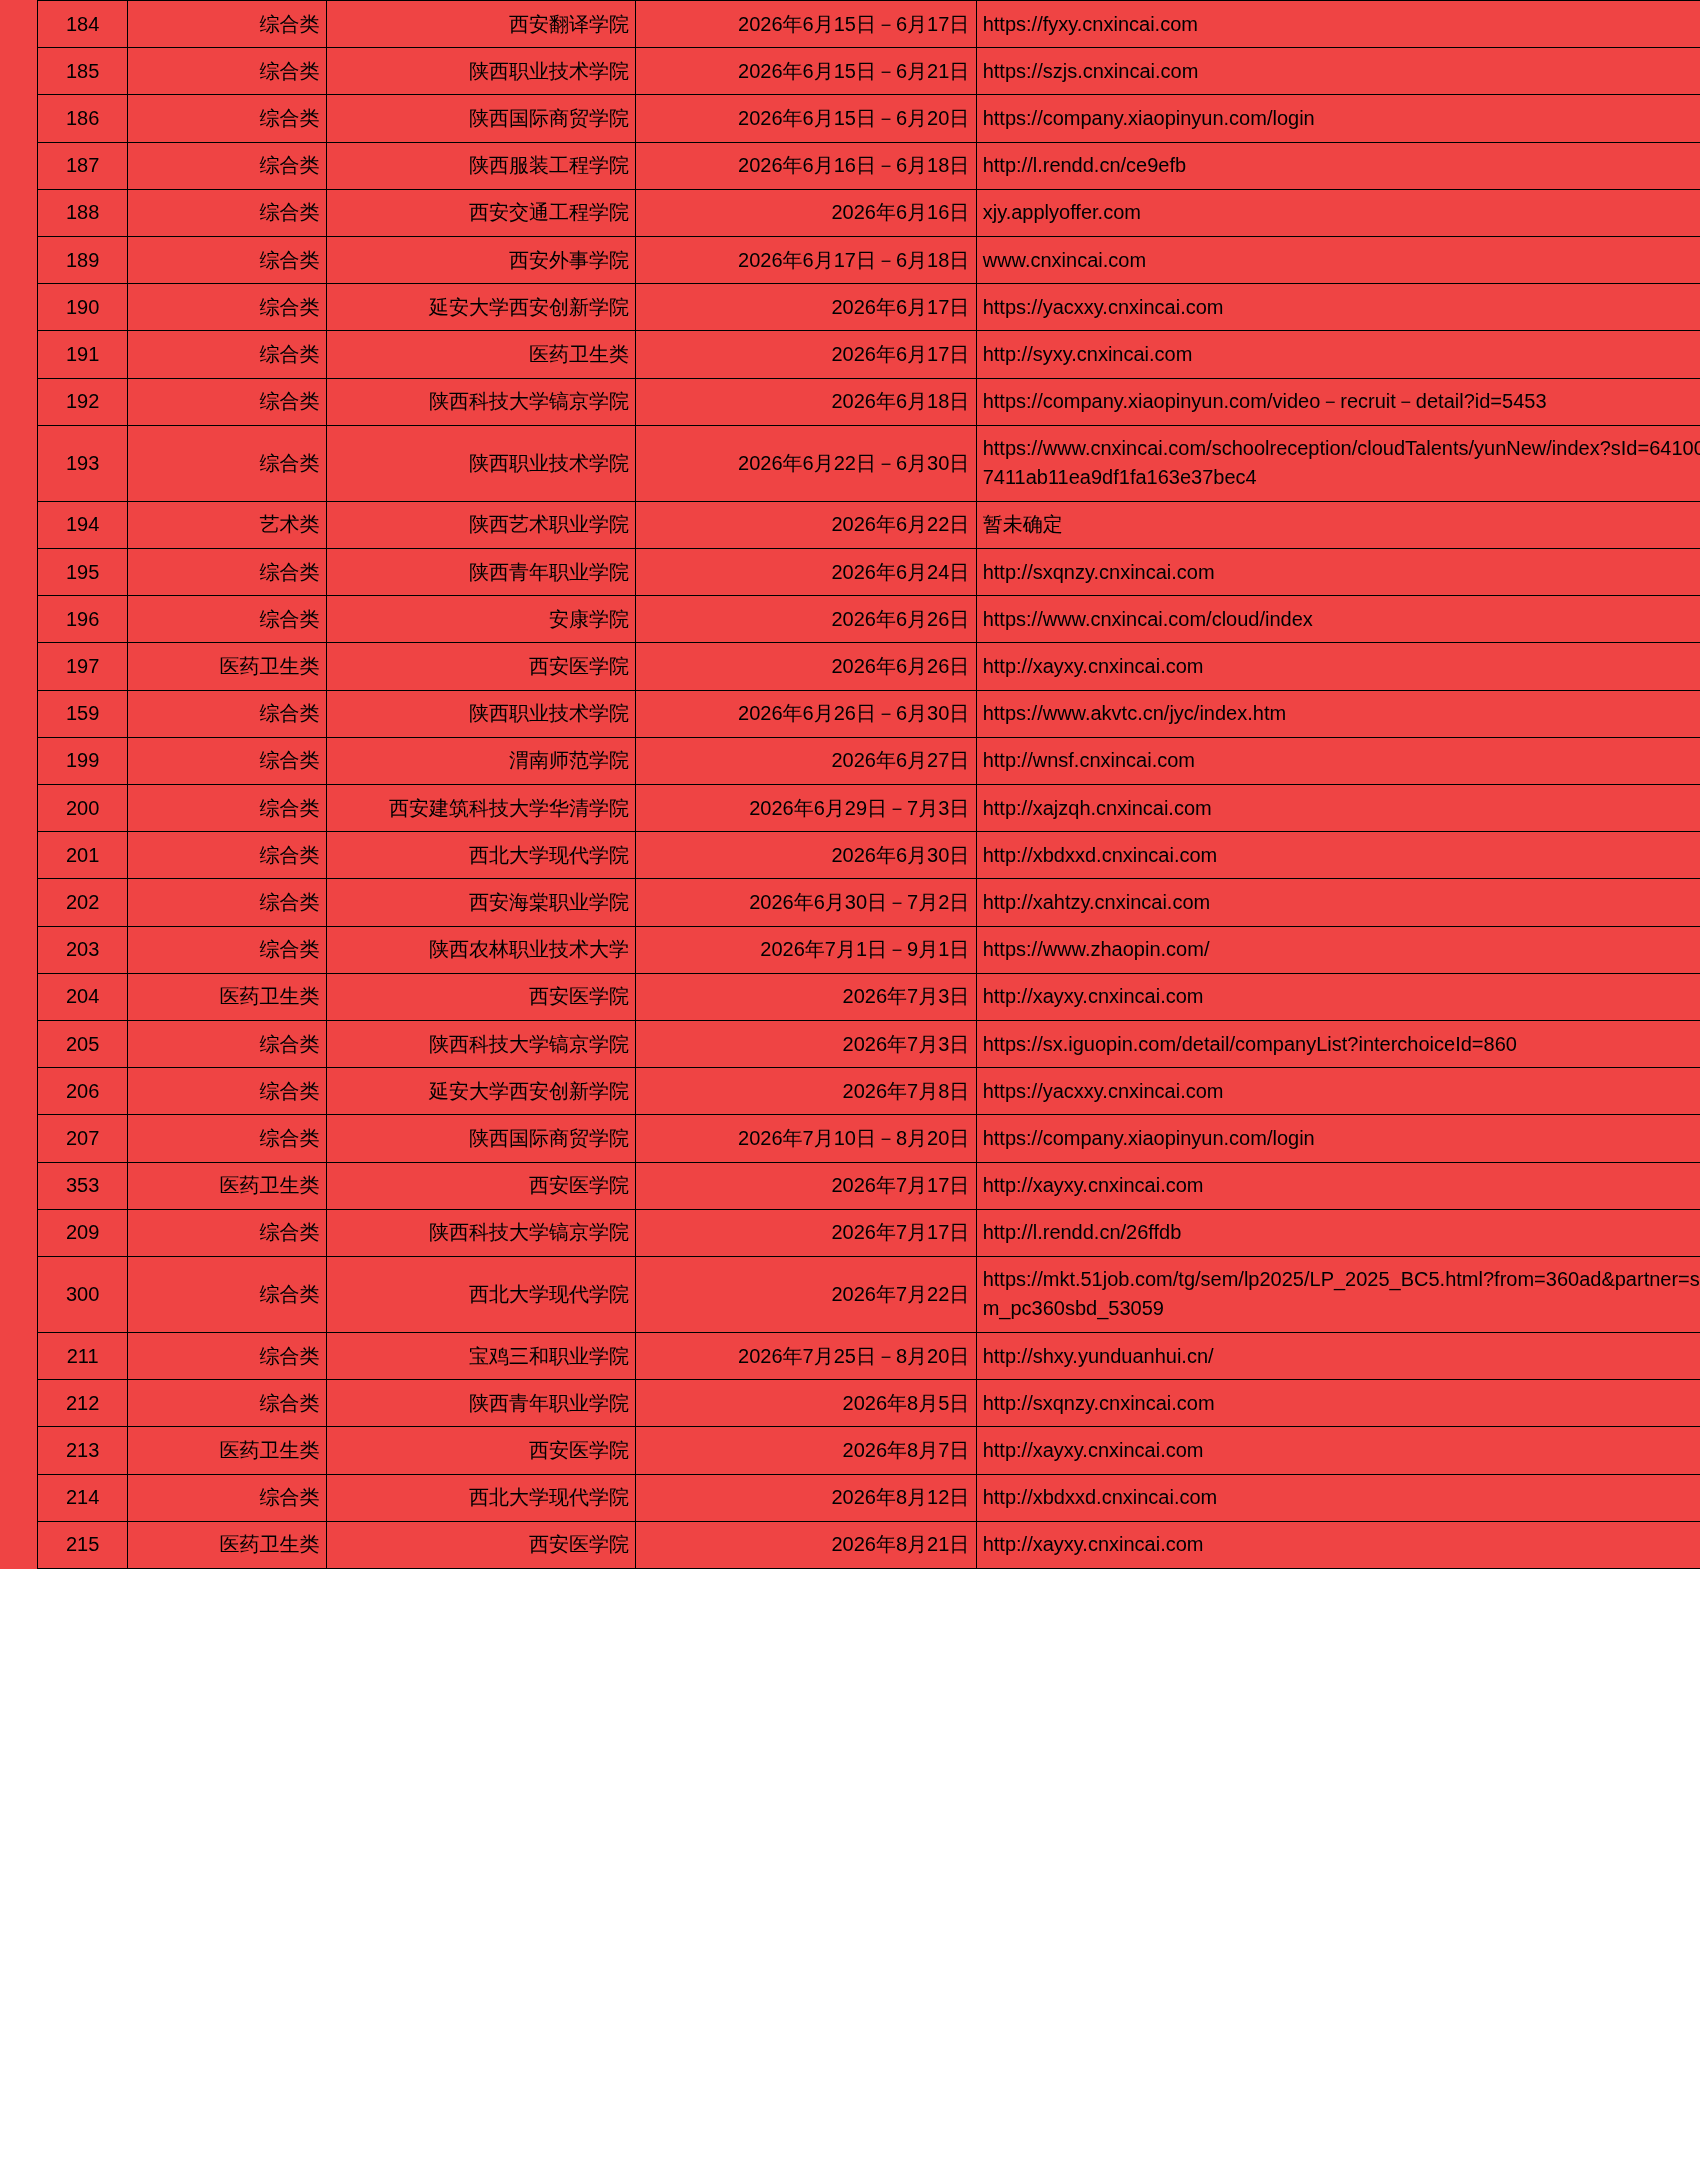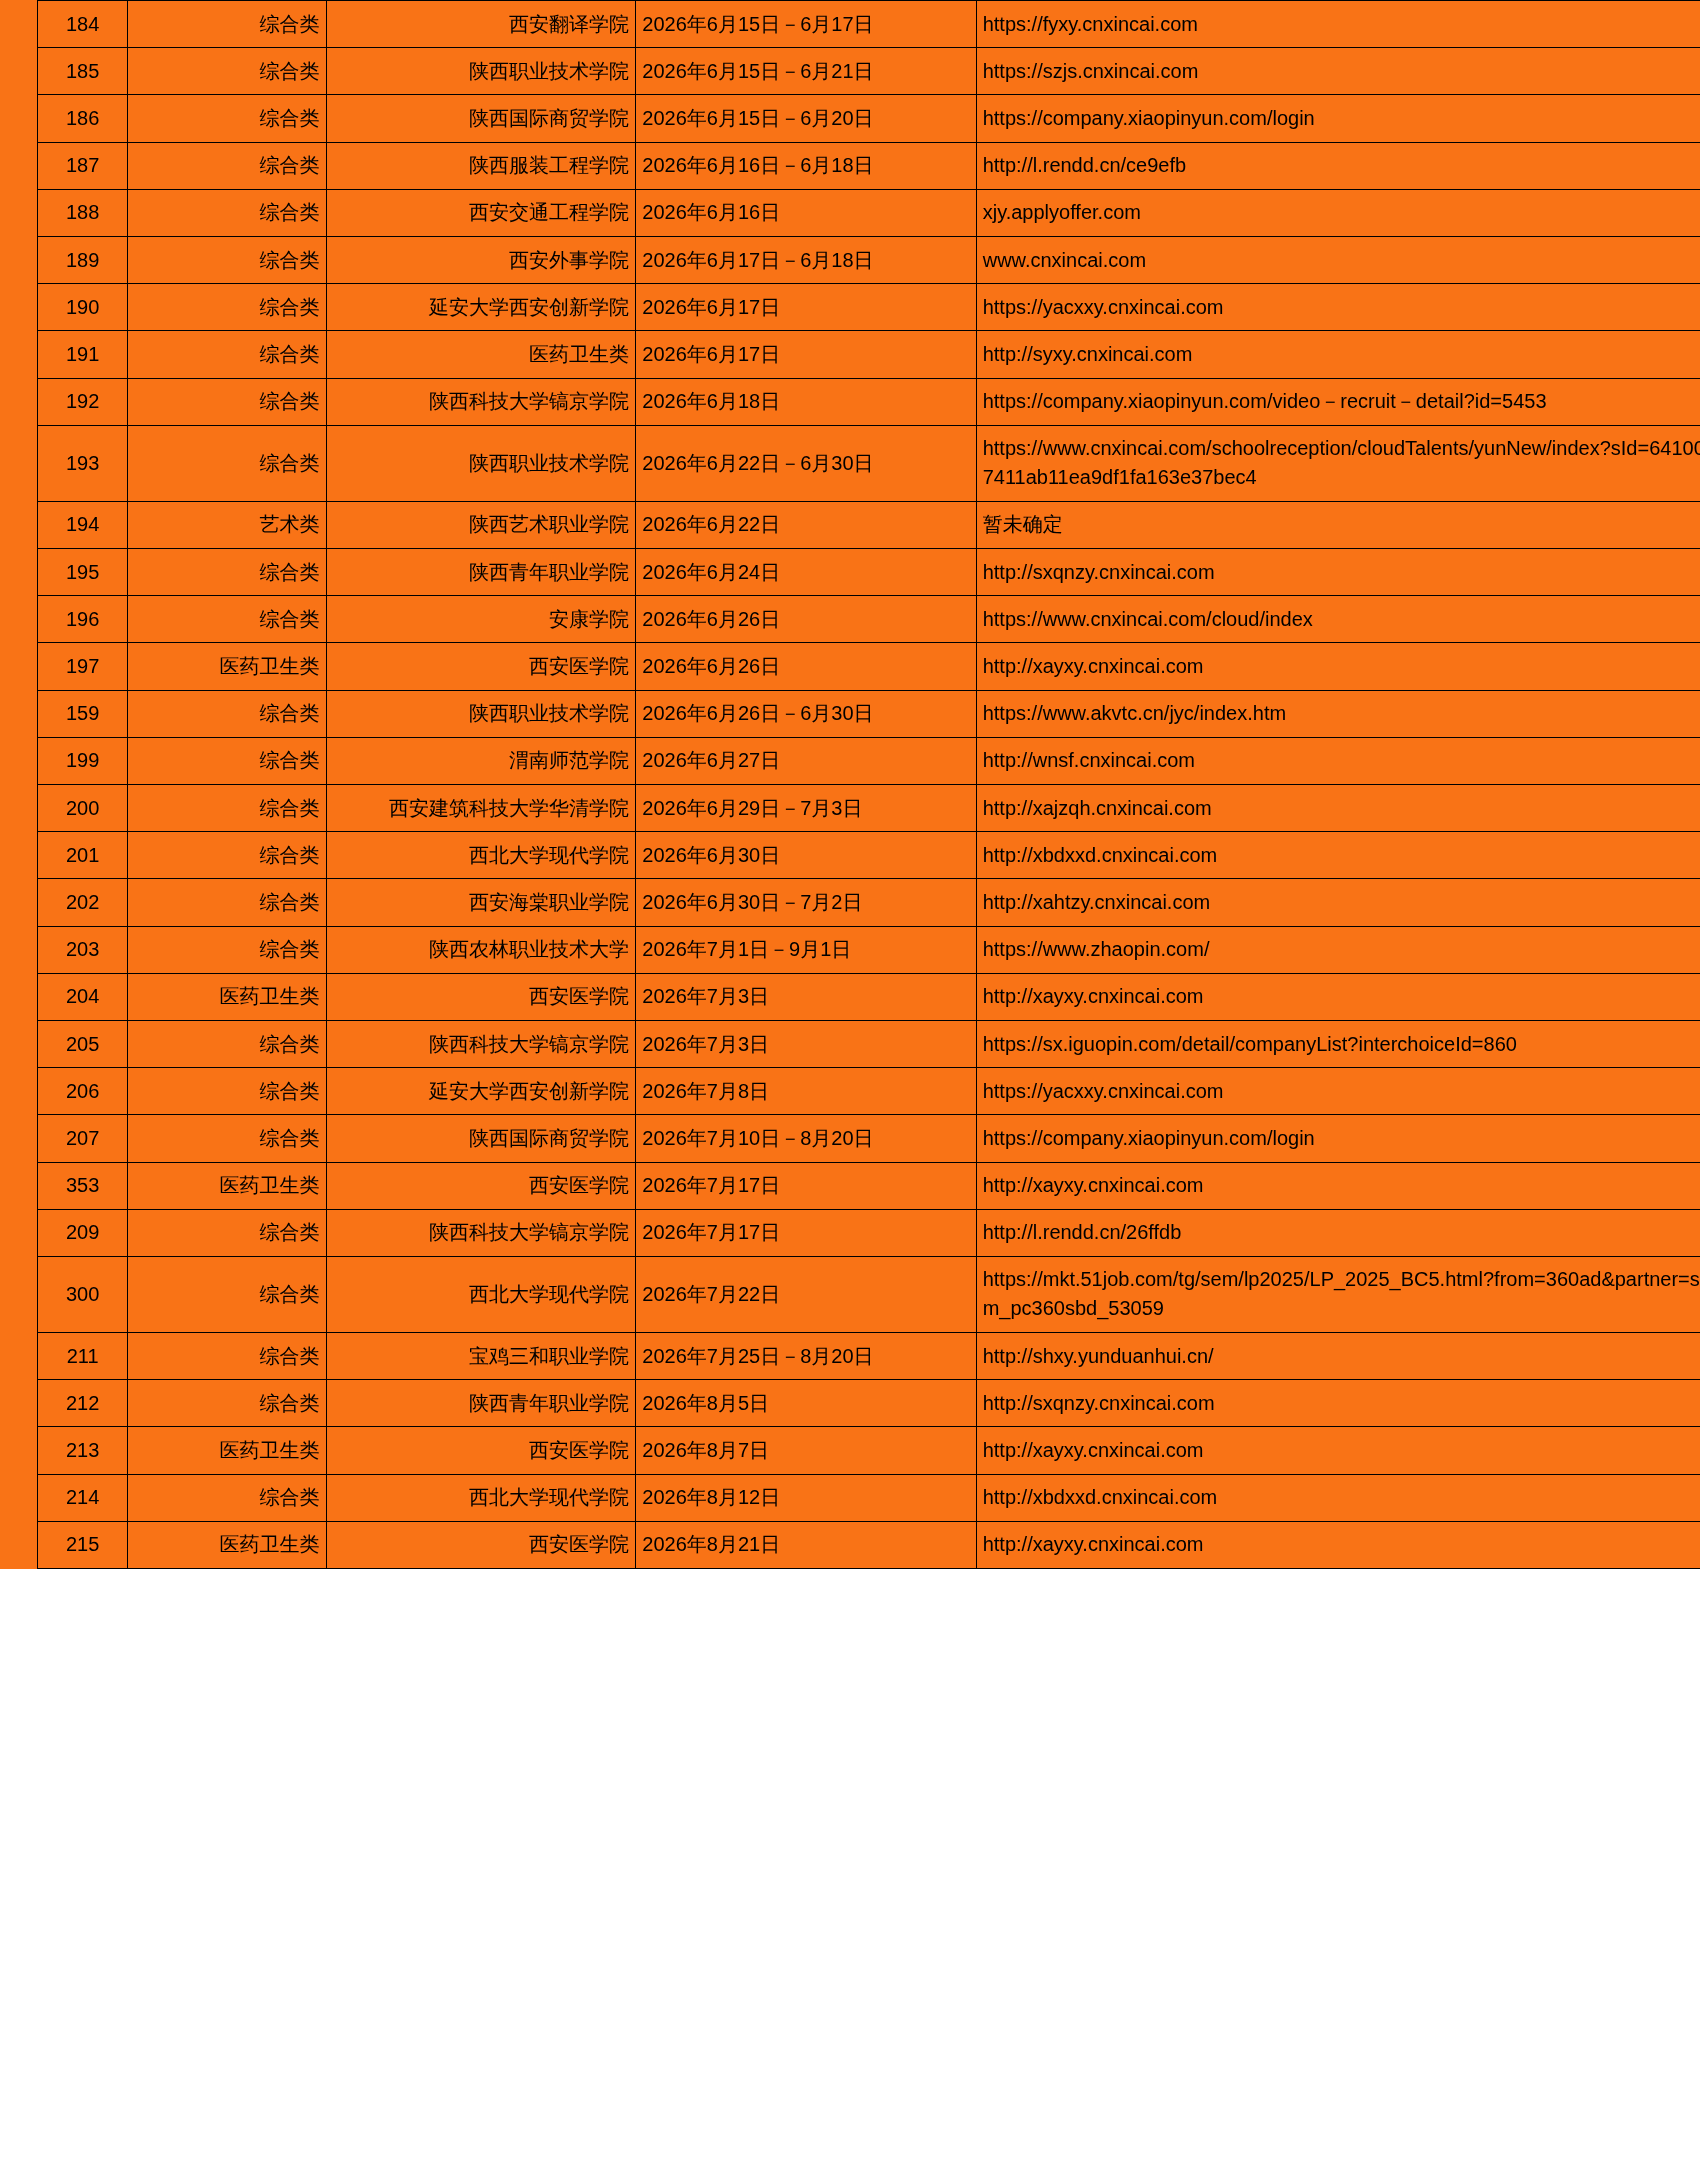--- a/index.html
+++ b/index.html
@@ -9,21 +9,21 @@
   }
   body {
     font-family: "Liberation Sans", "DejaVu Sans", sans-serif;
     color: #000000;
     width: 1701px;
   }
   .page {
     width: 1701px;
     box-sizing: border-box;
     padding: 0 37px;
-    background: #f97316;
+    background: #ef4444;
   }
   table.schedule {
     border-collapse: collapse;
     table-layout: fixed;
     width: 1627px;
     margin: 0;
   }
   table.schedule td {
     border: 1.2px solid #000000;
     padding: 8.6px 6.2px;
@@ -39,21 +39,21 @@
   td.c-category {
     width: 185px;
     text-align: right;
   }
   td.c-school {
     width: 296px;
     text-align: right;
   }
   td.c-date {
     width: 327px;
-    text-align: left;
+    text-align: right;
   }
   td.c-url {
     width: 741px;
     text-align: left;
     padding-left: 11px;
   }
 </style>
 </head>
 <body>
 

